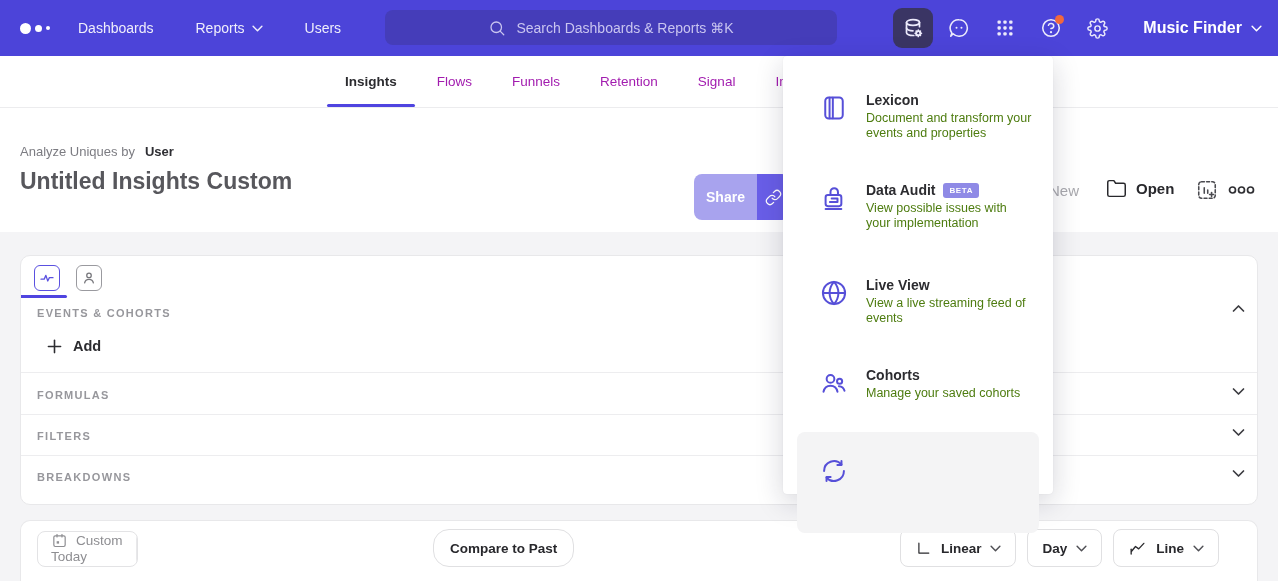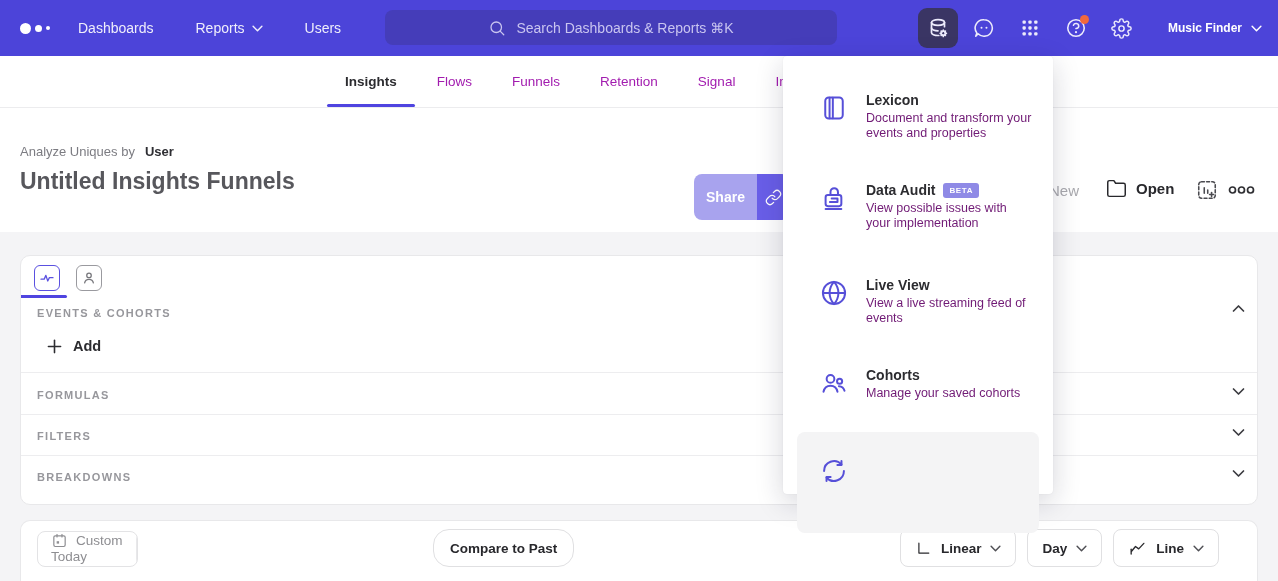--- a/index.html
+++ b/index.html
@@ -14,21 +14,21 @@
   .logo i:nth-child(1){ width:11px; height:11px; }
   .logo i:nth-child(2){ width:7px; height:7px; }
   .logo i:nth-child(3){ width:4px; height:4px; }
   .nav-links { position:absolute; left:78px; top:0; height:56px; display:flex; align-items:center; gap:42px; }
   .nav-link { color:#efeefb; font-size:14px; font-weight:500; display:flex; align-items:center; gap:7px; cursor:pointer; white-space:nowrap; }
   .searchbar { position:absolute; left:385px; top:10px; width:452px; height:35px; background:#453db9; border-radius:8px; display:flex; align-items:center; justify-content:center; gap:10px; color:#c9c5f0; font-size:14px; cursor:text; }
   .nav-right { position:absolute; right:16px; top:0; height:56px; display:flex; align-items:center; gap:6px; }
   .icon-btn { width:40px; height:40px; border:none; background:transparent; border-radius:9px; display:flex; align-items:center; justify-content:center; color:#eceafb; position:relative; cursor:pointer; }
   .icon-btn.active { background:#3a3564; }
   .notif-dot { position:absolute; top:7px; right:7px; width:9px; height:9px; border-radius:50%; background:#f2683c; }
-  .project { display:flex; align-items:center; gap:9px; color:#ffffff; font-size:12px; font-weight:600; margin-left:20px; cursor:pointer; white-space:nowrap; }
+  .project { display:flex; align-items:center; gap:9px; color:#ffffff; font-size:16px; font-weight:600; margin-left:20px; cursor:pointer; white-space:nowrap; }
 
   svg { display:block; }
   .stroke { fill:none; stroke:currentColor; stroke-width:1.7; stroke-linecap:round; stroke-linejoin:round; }
 
   
   .tabbar { position:absolute; top:56px; left:0; width:100%; height:52px; background:#ffffff; border-bottom:1px solid #ececee; display:flex; align-items:stretch; padding-left:345px; gap:40px; z-index:5; }
   .tab { position:relative; display:flex; align-items:center; font-size:13.5px; color:#a21caf; cursor:pointer; white-space:nowrap; }
   .tab.active { color:#2c2c30; font-weight:600; }
   .tab.active::after { content:""; position:absolute; left:-18px; right:-18px; bottom:0; height:3px; background:#4f44e0; border-radius:2px; }
 
@@ -66,21 +66,21 @@
   .right-controls { position:absolute; right:38px; top:8px; display:flex; gap:11px; }
   .ctrl-btn { height:38px; display:flex; align-items:center; gap:9px; padding:0 14px; background:#fff; border:1px solid #e0e0e2; border-radius:8px; font-size:13.5px; font-weight:600; color:#28282c; cursor:pointer; font-family:inherit; }
   .ctrl-btn .chev { color:#505055; }
 
   
   .menu-panel { position:absolute; left:783px; top:56px; width:270px; height:438px; background:#ffffff; border-radius:4px; box-shadow:0 8px 28px rgba(22,22,48,.18), 0 0 1px rgba(22,22,48,.12); z-index:50;text-decoration:underline; }
   .menu-item { position:absolute; left:14px; width:242px; display:flex; gap:18px; padding:0 0 0 23px; border-radius:8px; cursor:pointer; }
   .menu-item.hovered { background:#f4f4f5; }
   .menu-icon { flex:0 0 28px; color:#564fd8; padding-top:2px; }
   .menu-title { font-size:14px; font-weight:700; color:#2c2c30; display:flex; align-items:center; gap:8px; }
-  .menu-desc { margin-top:3px; font-size:12.5px; line-height:15px; color:#701a75; width:166px; }
+  .menu-desc { margin-top:3px; font-size:12.5px; line-height:15px; color:#4d7c0f; width:166px; }
   .beta-badge { display:inline-block; background:#8f8ae6; color:#ffffff; font-size:8px; font-weight:700; letter-spacing:.6px; padding:3px 6px; border-radius:3px; }
 </style>
 </head>
 <body>
 
 <div class="app">
 
   <header class="navbar">
     <div class="logo">
         <i></i>
@@ -191,21 +191,21 @@
     <span class="tab">
         <span>Impact</span>
       </span>
   </div>
 
   <section class="report-header">
     <div class="analyze-line">
       <span>Analyze Uniques by</span>
       <span class="analyze-entity">User</span>
     </div>
-    <h1 class="report-title">Untitled Insights Funnels</h1>
+    <h1 class="report-title">Untitled Insights Custom</h1>
 
     <div class="share-split">
       <span class="share-main">Share</span>
       <span class="share-link">
         <svg width="17" height="17" viewBox="0 0 24 24">
             <g class="stroke" stroke-width="2.1">
               <path d="M10 13a5 5 0 0 0 7.54.54l3-3a5 5 0 0 0-7.07-7.07l-1.72 1.71"></path>
               <path d="M14 11a5 5 0 0 0-7.54-.54l-3 3a5 5 0 0 0 7.07 7.07l1.71-1.71"></path>
             </g>
           </svg>

